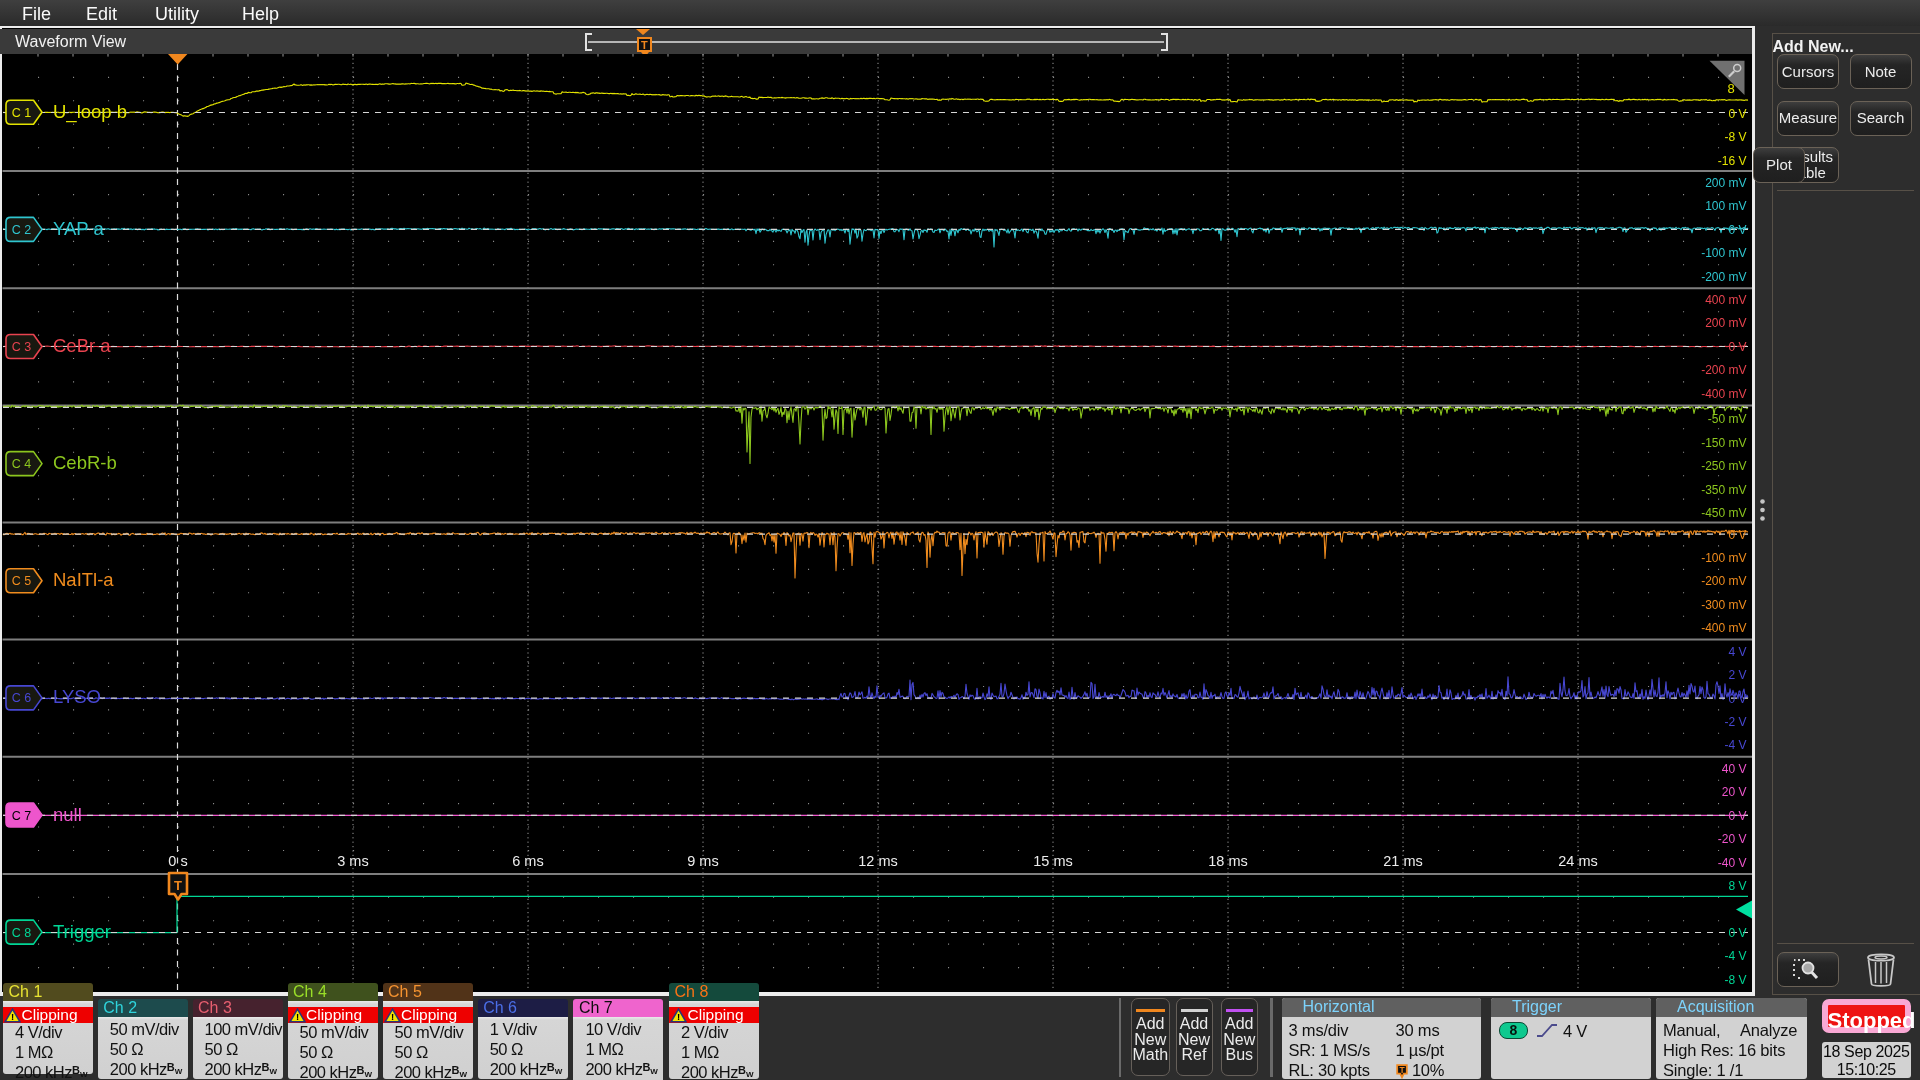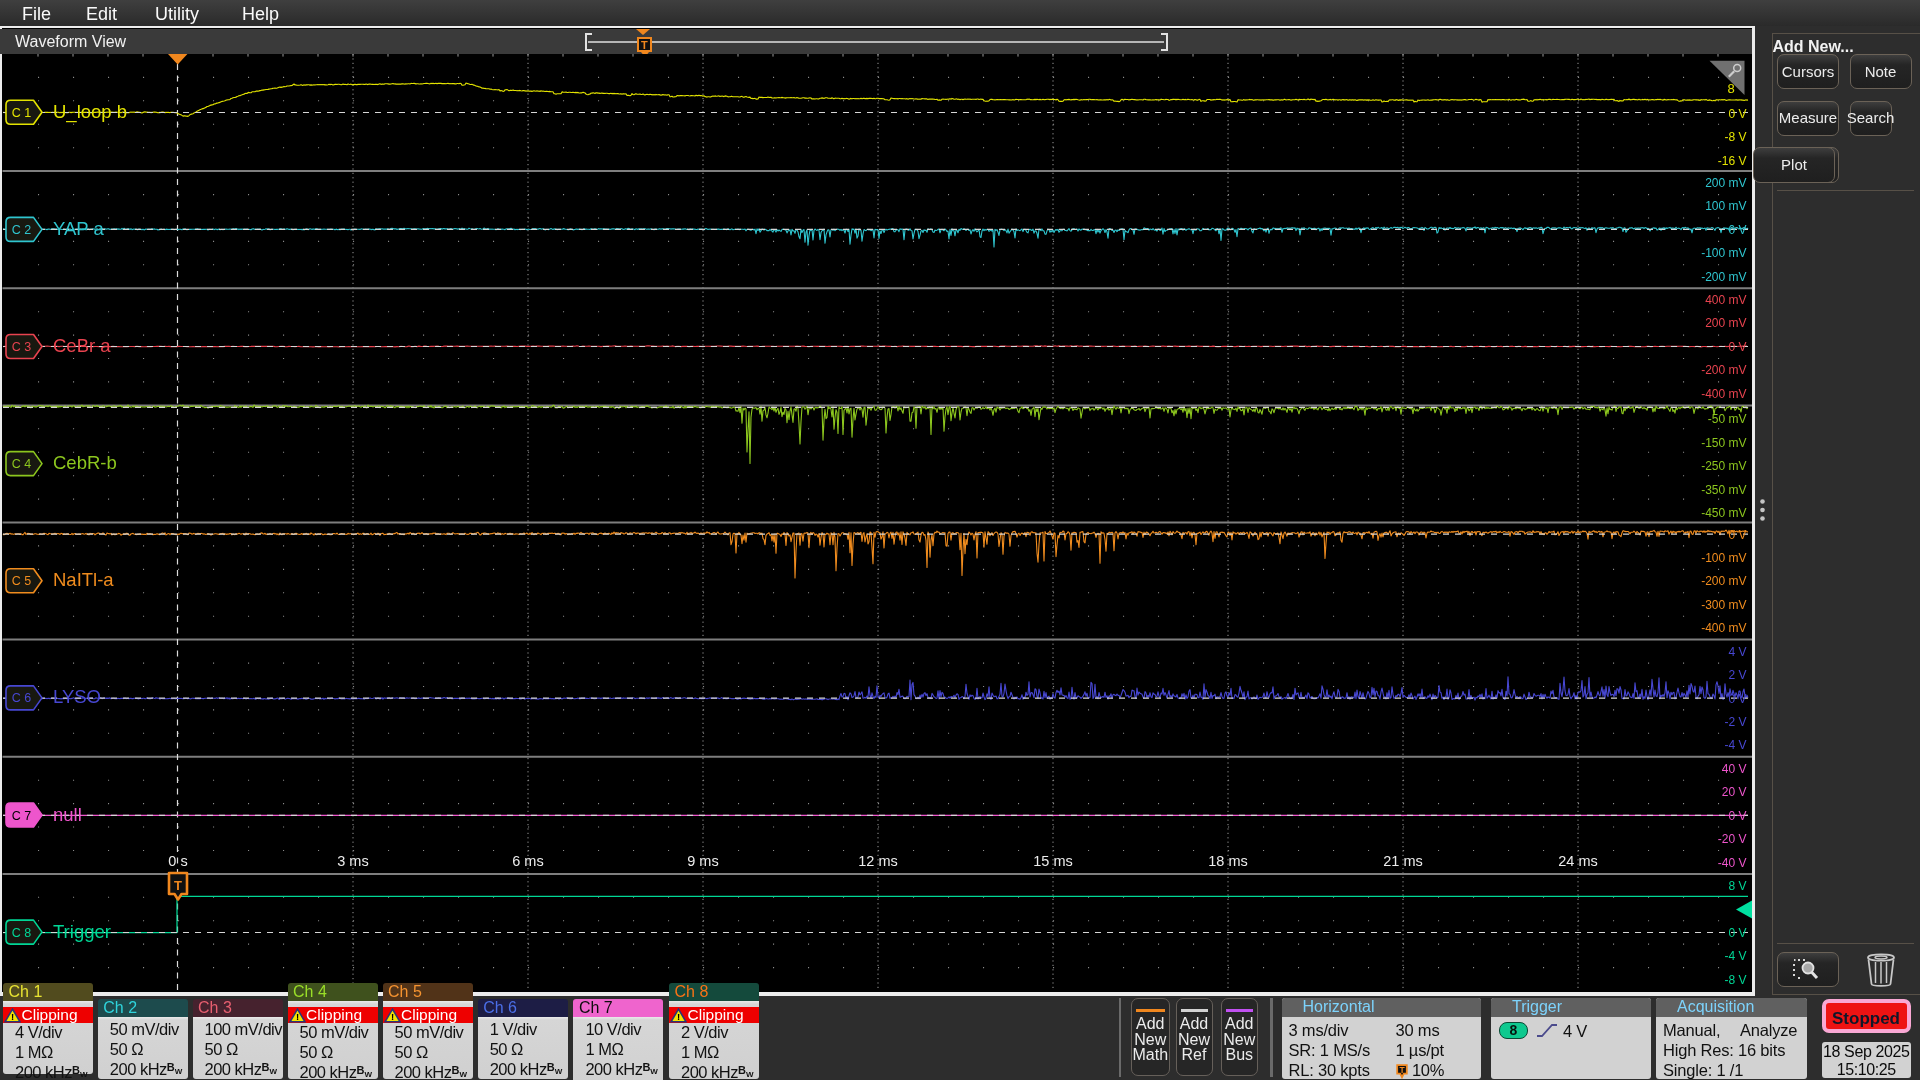--- a/index.html
+++ b/index.html
@@ -25,21 +25,21 @@
 .clip svg{position:absolute;left:1px;top:1px}
 .chrow{height:19.8px;line-height:19.8px;padding-left:12px;position:relative;font-size:16.5px;letter-spacing:-0.5px}
 .bw{position:absolute;right:5.5px;top:-2px;font-size:11px;font-weight:bold;letter-spacing:0}
 .bw sub{font-size:8px}
 .vsep{position:absolute;width:2.5px;background:#6a6a6a;top:2.5px;height:79px}
 .addbtn{position:absolute;top:2.5px;height:78px;background:#262626;border:1.5px solid #66605a;border-radius:7px;color:#ececec;font-size:16px;text-align:center;line-height:15.6px;padding-top:17px}
 .addbtn .cl{position:absolute;left:4px;right:4px;top:9.5px;height:3px}
 .panel{position:absolute;top:2.5px;height:80.5px;background:#d2d2d2;border-radius:3px;overflow:hidden;font-size:16.5px;color:#111}
 .panel .hd{background:#606060;color:#7dd3fc;height:18.5px;line-height:18px;padding-left:21px;font-size:16px}
 .panel .rw{position:absolute;left:7px;letter-spacing:-0.2px}
-#stopped{position:absolute;left:1821.5px;top:998.5px;width:89px;height:34.5px;background:#ee1313;border:4px solid #f9a8d4;border-radius:7px;color:#0f172a;font-weight:bold;font-size:17px;text-align:center;line-height:31px}
+#stopped{position:absolute;left:1821.5px;top:998.5px;width:89px;height:34.5px;background:#ee1313;border:6px solid #f9a8d4;border-radius:7px;color:#ffffff;font-weight:bold;font-size:22px;text-align:center;line-height:31px}
 #dtime{position:absolute;left:1821.5px;top:1041.5px;width:89.5px;height:36px;background:#d2d2d2;border-radius:3px;color:#0a0a0a;font-size:16px;text-align:center;line-height:17.5px;padding-top:1.5px;letter-spacing:-0.4px;white-space:nowrap}
 </style></head><body>
 <div id="menubar">
     <span style="left:22px">File</span>
     <span style="left:86px">Edit</span>
     <span style="left:155px">Utility</span>
     <span style="left:242px">Help</span>
   </div>
 <div id="wfwin"></div>
 <div id="titlebar">
@@ -169,23 +169,23 @@
     <circle cx="4.5" cy="4.5" r="2.3" fill="#c4c4c4"></circle>
     <circle cx="4.5" cy="13" r="2.3" fill="#c4c4c4"></circle>
     <circle cx="4.5" cy="21.5" r="2.3" fill="#c4c4c4"></circle>
   </svg>
 <div id="rpanel">
     <div class="ttl">Add New...</div>
   </div>
 <div class="pbtn" style="left:1777px;top:54px;width:62px;height:35px">Cursors</div>
 <div class="pbtn" style="left:1849.5px;top:54px;width:62px;height:35px">Note</div>
 <div class="pbtn" style="left:1777px;top:100.5px;width:62px;height:35px">Measure</div>
-<div class="pbtn" style="left:1849.5px;top:100.5px;width:42px;height:35px">Search</div>
+<div class="pbtn" style="left:1849.5px;top:100.5px;width:62px;height:35px">Search</div>
 <div class="pbtn" style="left:1777px;top:147px;width:62px;height:36px">Results<br>Table</div>
-<div class="pbtn" style="left:1753px;top:147px;width:82px;height:36px">Plot</div>
+<div class="pbtn" style="left:1753px;top:147px;width:52px;height:36px">Plot</div>
 <div class="sep" style="left:1777px;top:190px;width:137px"></div>
 <div class="sep" style="left:1777px;top:943px;width:137px"></div>
 <div class="pbtn" style="left:1777px;top:952px;width:62px;height:35px">
 <svg width="34" height="26" viewBox="0 0 34 26">
 <path d="M7 3h2M12 3h2M7 21h2M3 7v2M3 12v2M3 17v2M3 3h1.5" stroke="#d8d8d8" stroke-width="2" fill="none"></path>
 <circle cx="17" cy="11" r="5.5" fill="#a8a8a8" stroke="#e2e2e2" stroke-width="1.8"></circle>
 <line x1="20.5" y1="15" x2="26" y2="21" stroke="#e2e2e2" stroke-width="3"></line>
 </svg>
   </div>
 <svg style="position:absolute;left:1862px;top:953px" width="38" height="34" viewBox="0 0 38 34">

